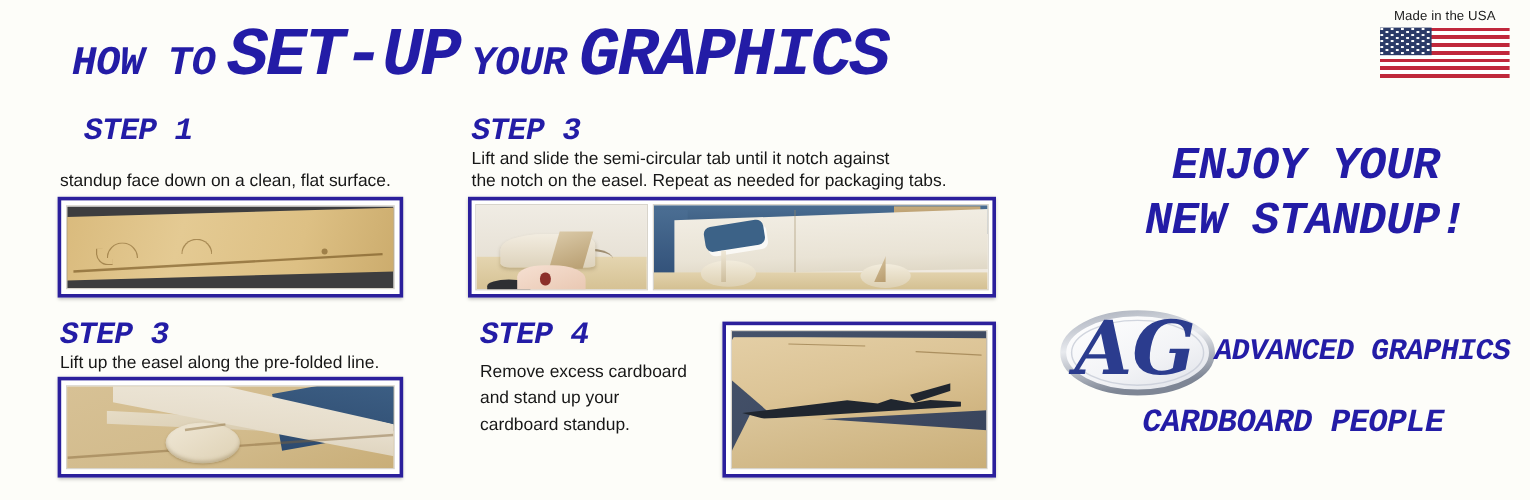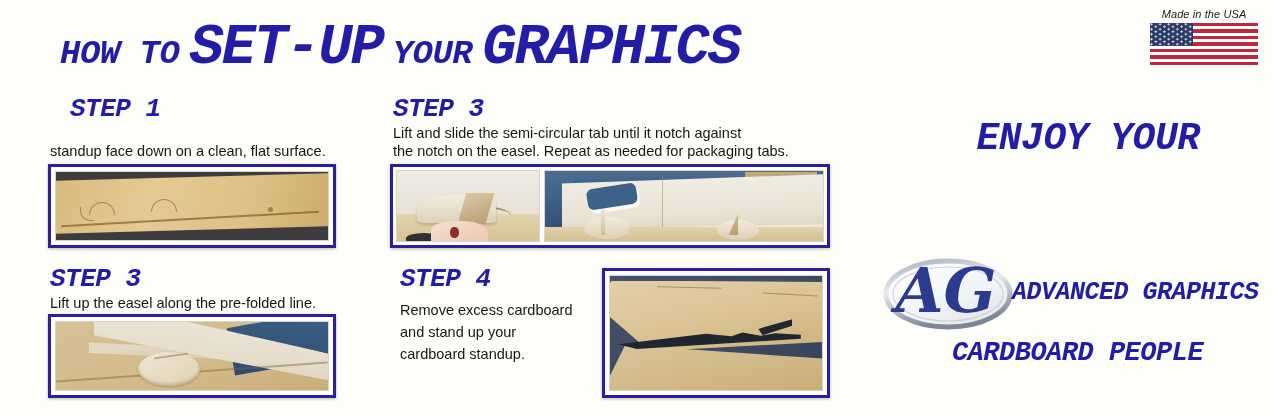--- a/index.html
+++ b/index.html
@@ -28,21 +28,21 @@
     white-space:nowrap;
   }
 
   
   #title { position:absolute; left:60px; top:16px; display:flex; align-items:baseline; }
   #title .sm { font-size:34px; }
   #title .lg { font-size:57px; letter-spacing:-2px; }
   #title .sp { display:inline-block; width:10px; }
 
   
-  #usa { position:absolute; left:1148px; top:8px; width:112px; text-align:center;font-style:italic; }
+  #usa { position:absolute; left:1148px; top:8px; width:112px; text-align:center; }
   #usa .cap {
     font-family:"Liberation Sans", sans-serif;
     font-size:11px; color:#1b1b1b; letter-spacing:.1px; margin-bottom:3px;
   }
   .flag { position:relative; width:108px; height:42px; margin:0 auto;
           background:
             repeating-linear-gradient(to bottom,
               #c0283c 0px, #c0283c 3.23px,
               #ffffff 3.23px, #ffffff 6.46px);
           border:0; }
@@ -300,20 +300,21 @@
         <div class="cut"></div>
         <div class="notch"></div>
         <div class="line1"></div>
         <div class="line2"></div>
       </div>
     </div>
   </div>
 
   <div id="enjoy">
     <div class="brush">ENJOY YOUR</div>
+    <div class="brush">NEW STANDUP!</div>
   </div>
 
   <div id="logo-row">
     <svg id="ag-logo" viewBox="0 0 140 92">
       <defs>
         <linearGradient id="ringg" x1="0" y1="0" x2="0.3" y2="1">
           <stop offset="0%" stop-color="#aab0bc"></stop>
           <stop offset="45%" stop-color="#e8eaee"></stop>
           <stop offset="100%" stop-color="#7e8695"></stop>
         </linearGradient>

